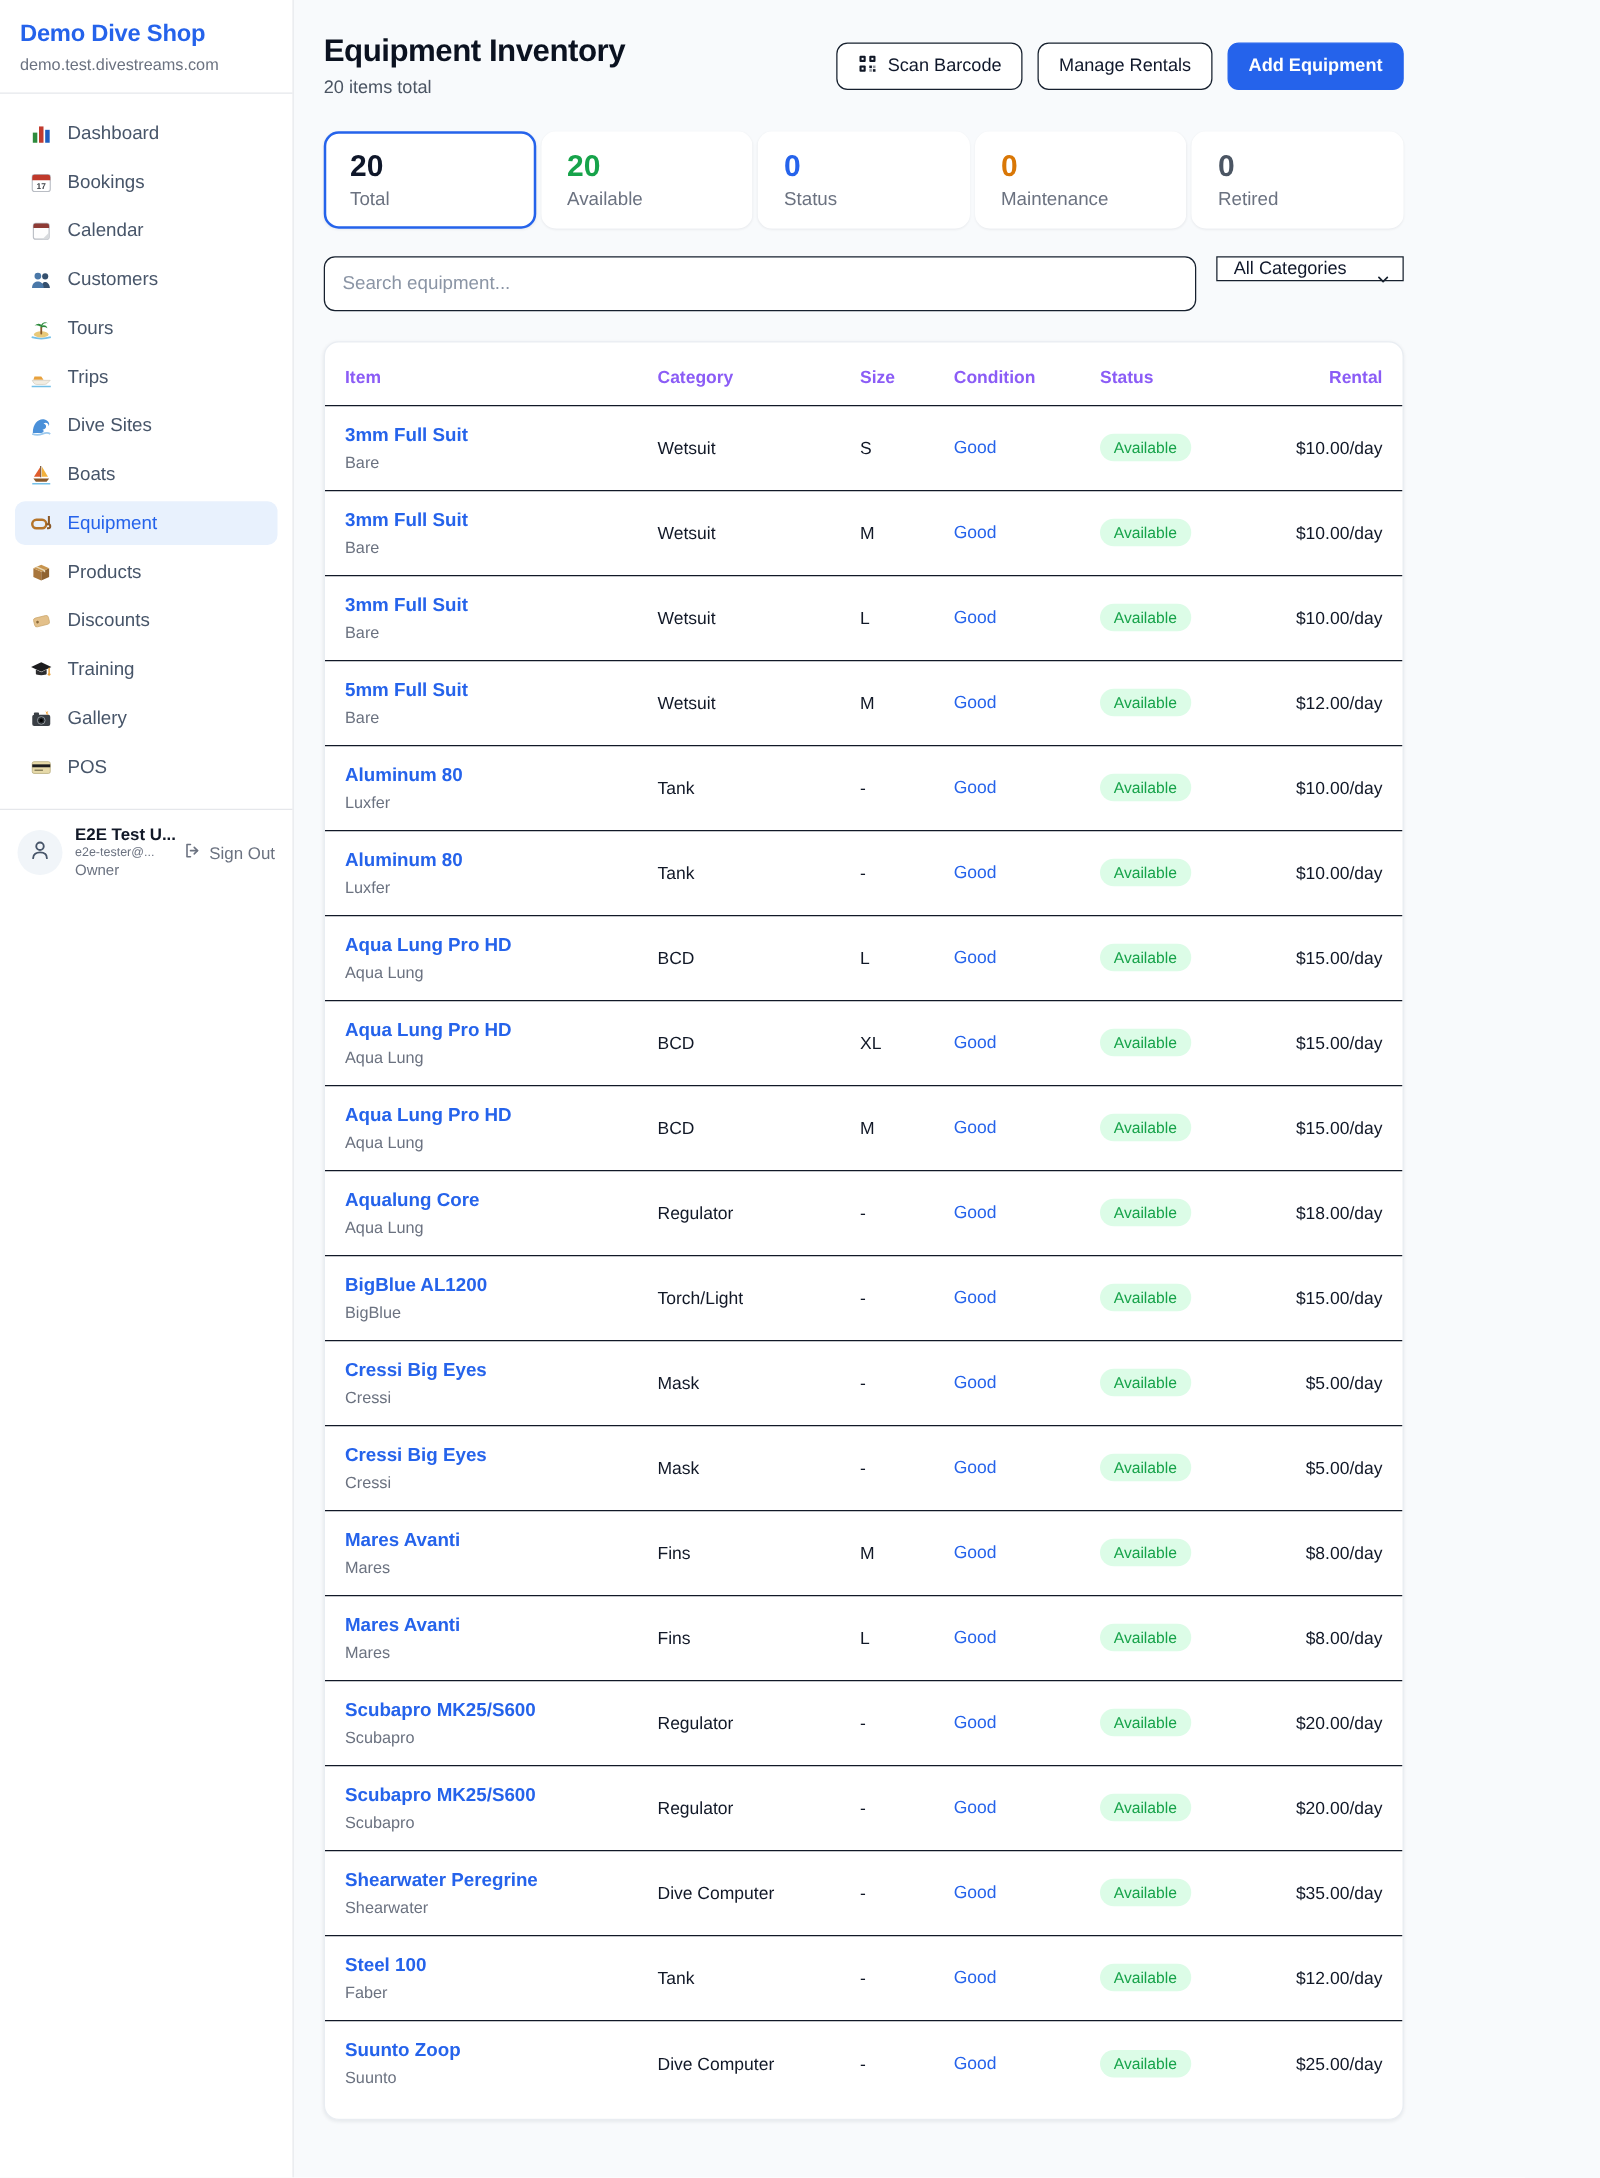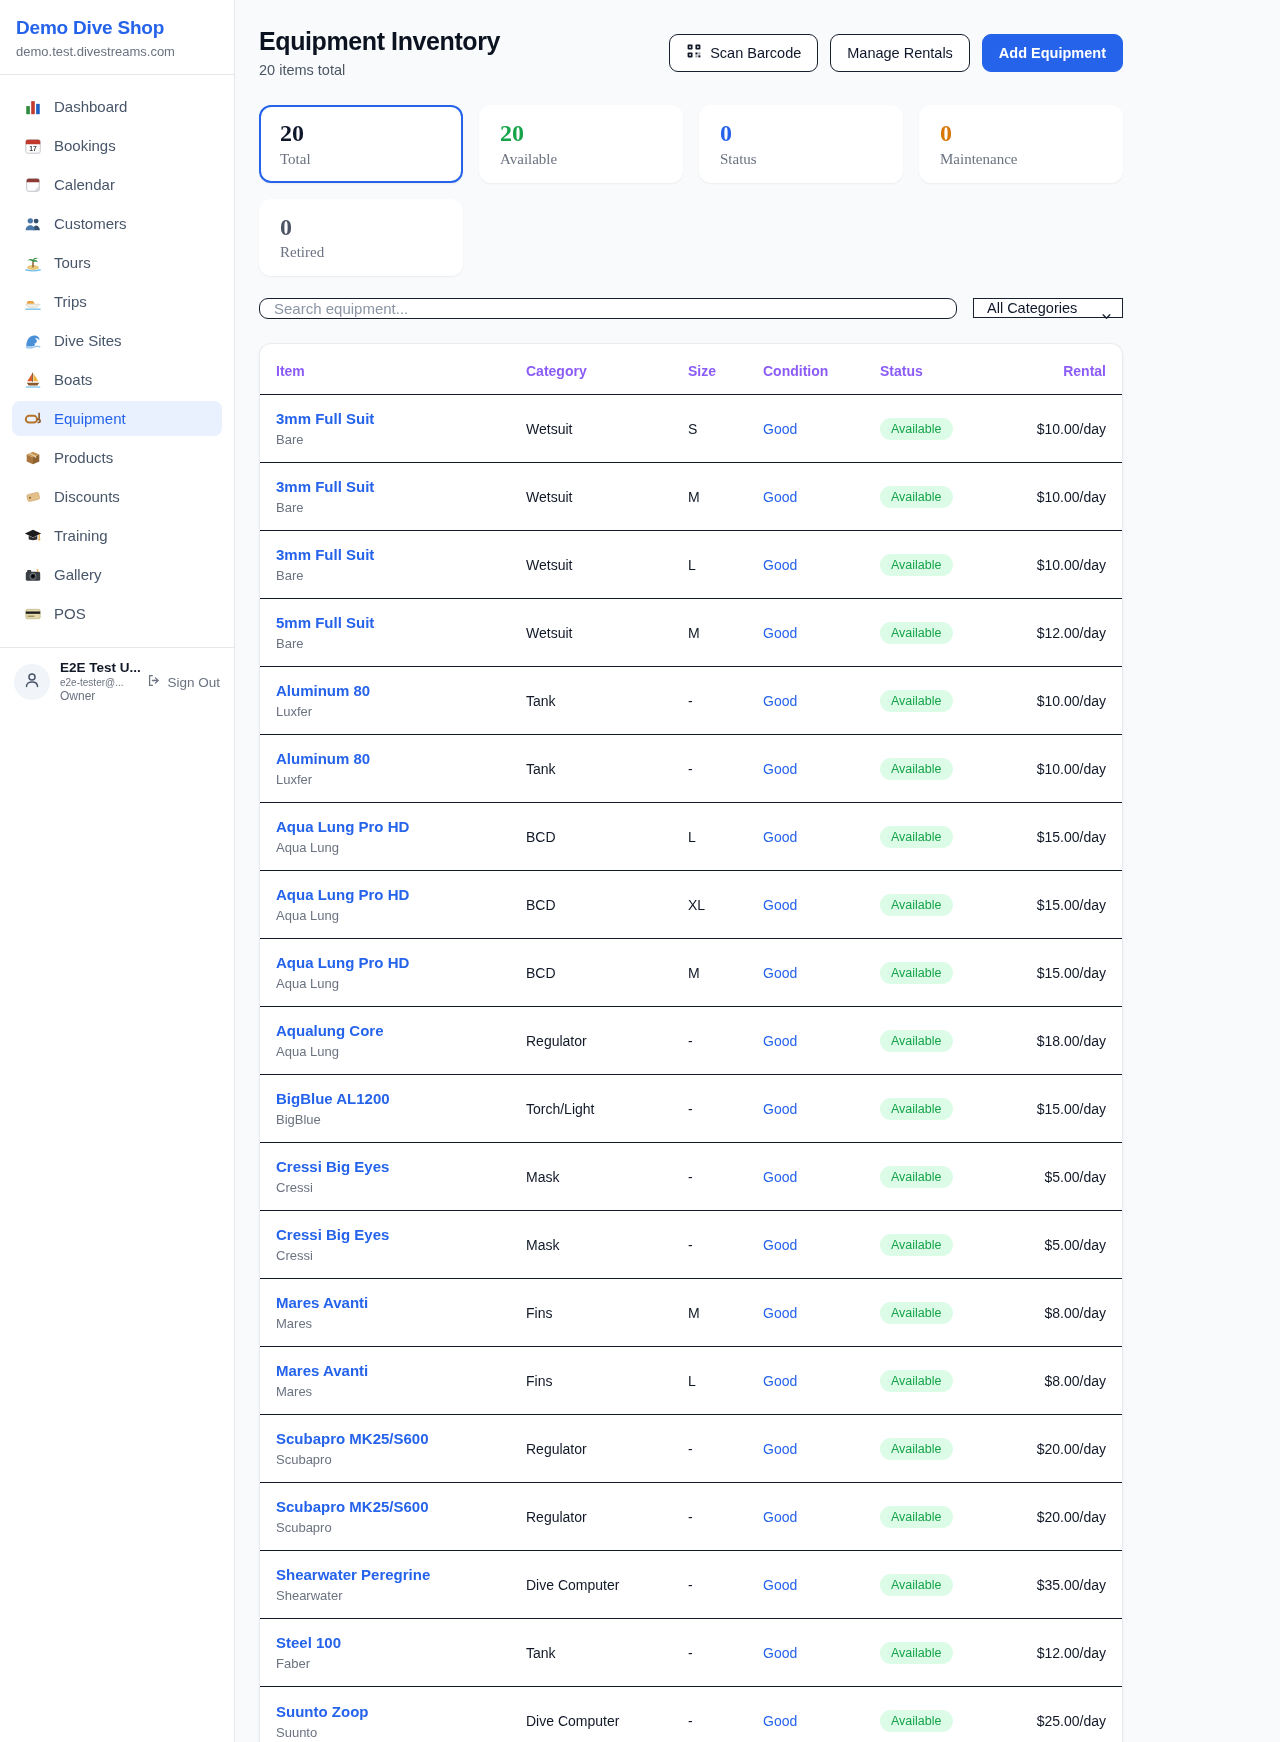--- a/index.html
+++ b/index.html
@@ -59,33 +59,33 @@
   .header-actions { display:flex; gap:12px; align-items:center; }
   .btn {
     height:38px; padding:0 16px; border-radius:9px;
     font-size:14.5px; font-weight:500; font-family:inherit;
     display:inline-flex; align-items:center; gap:8px; cursor:pointer;
     background:#fff; color:#0f172a; border:1px solid #16202e;
   }
   .btn svg { width:16px; height:16px; }
   .btn-primary { background:var(--accent,#2563eb); color:#fff; border:1px solid var(--accent,#2563eb); font-weight:600; }
   
-  .stats { display:grid; grid-template-columns:repeat(4,1fr); gap:16px; margin-top:27px;font-family:Liberation Serif, serif; }
+  .stats { display:grid; grid-template-columns:repeat(5,1fr); gap:4px; margin-top:27px; }
   .stat-card {
     background:#fff; border-radius:12px; padding:13px 19px;
     border:2px solid transparent; box-shadow:0 1px 2px rgba(15,23,42,.06);
     cursor:pointer;
   }
   .stat-card.selected { border-color:var(--accent,#2563eb); }
   .stat-value { font-size:24px; font-weight:800; line-height:1.15; }
   .stat-label { font-size:15px; color:#6b7280; margin-top:3px; }
   
   .filters { display:flex; gap:16px; margin-top:22px; }
   .search-input {
-    flex:1; height:21px; border:1px solid #16202e; border-radius:9px;
+    flex:1; height:44px; border:1px solid #16202e; border-radius:9px;
     padding:0 14px; font-size:15px; font-family:inherit; color:#b91c1c;
     background:#fff; outline:none;
   }
   .search-input::placeholder { color:#8b95a5; }
   .select-wrap { position:relative; width:150px; }
   .category-select {
     width:100%; height:20px; border:1px solid #16202e; border-radius:0;
     background:#fff; font-size:14.5px; font-family:inherit; color:#0f172a;
     padding:0 28px 0 13px; appearance:none; -webkit-appearance:none; cursor:pointer;
   }

